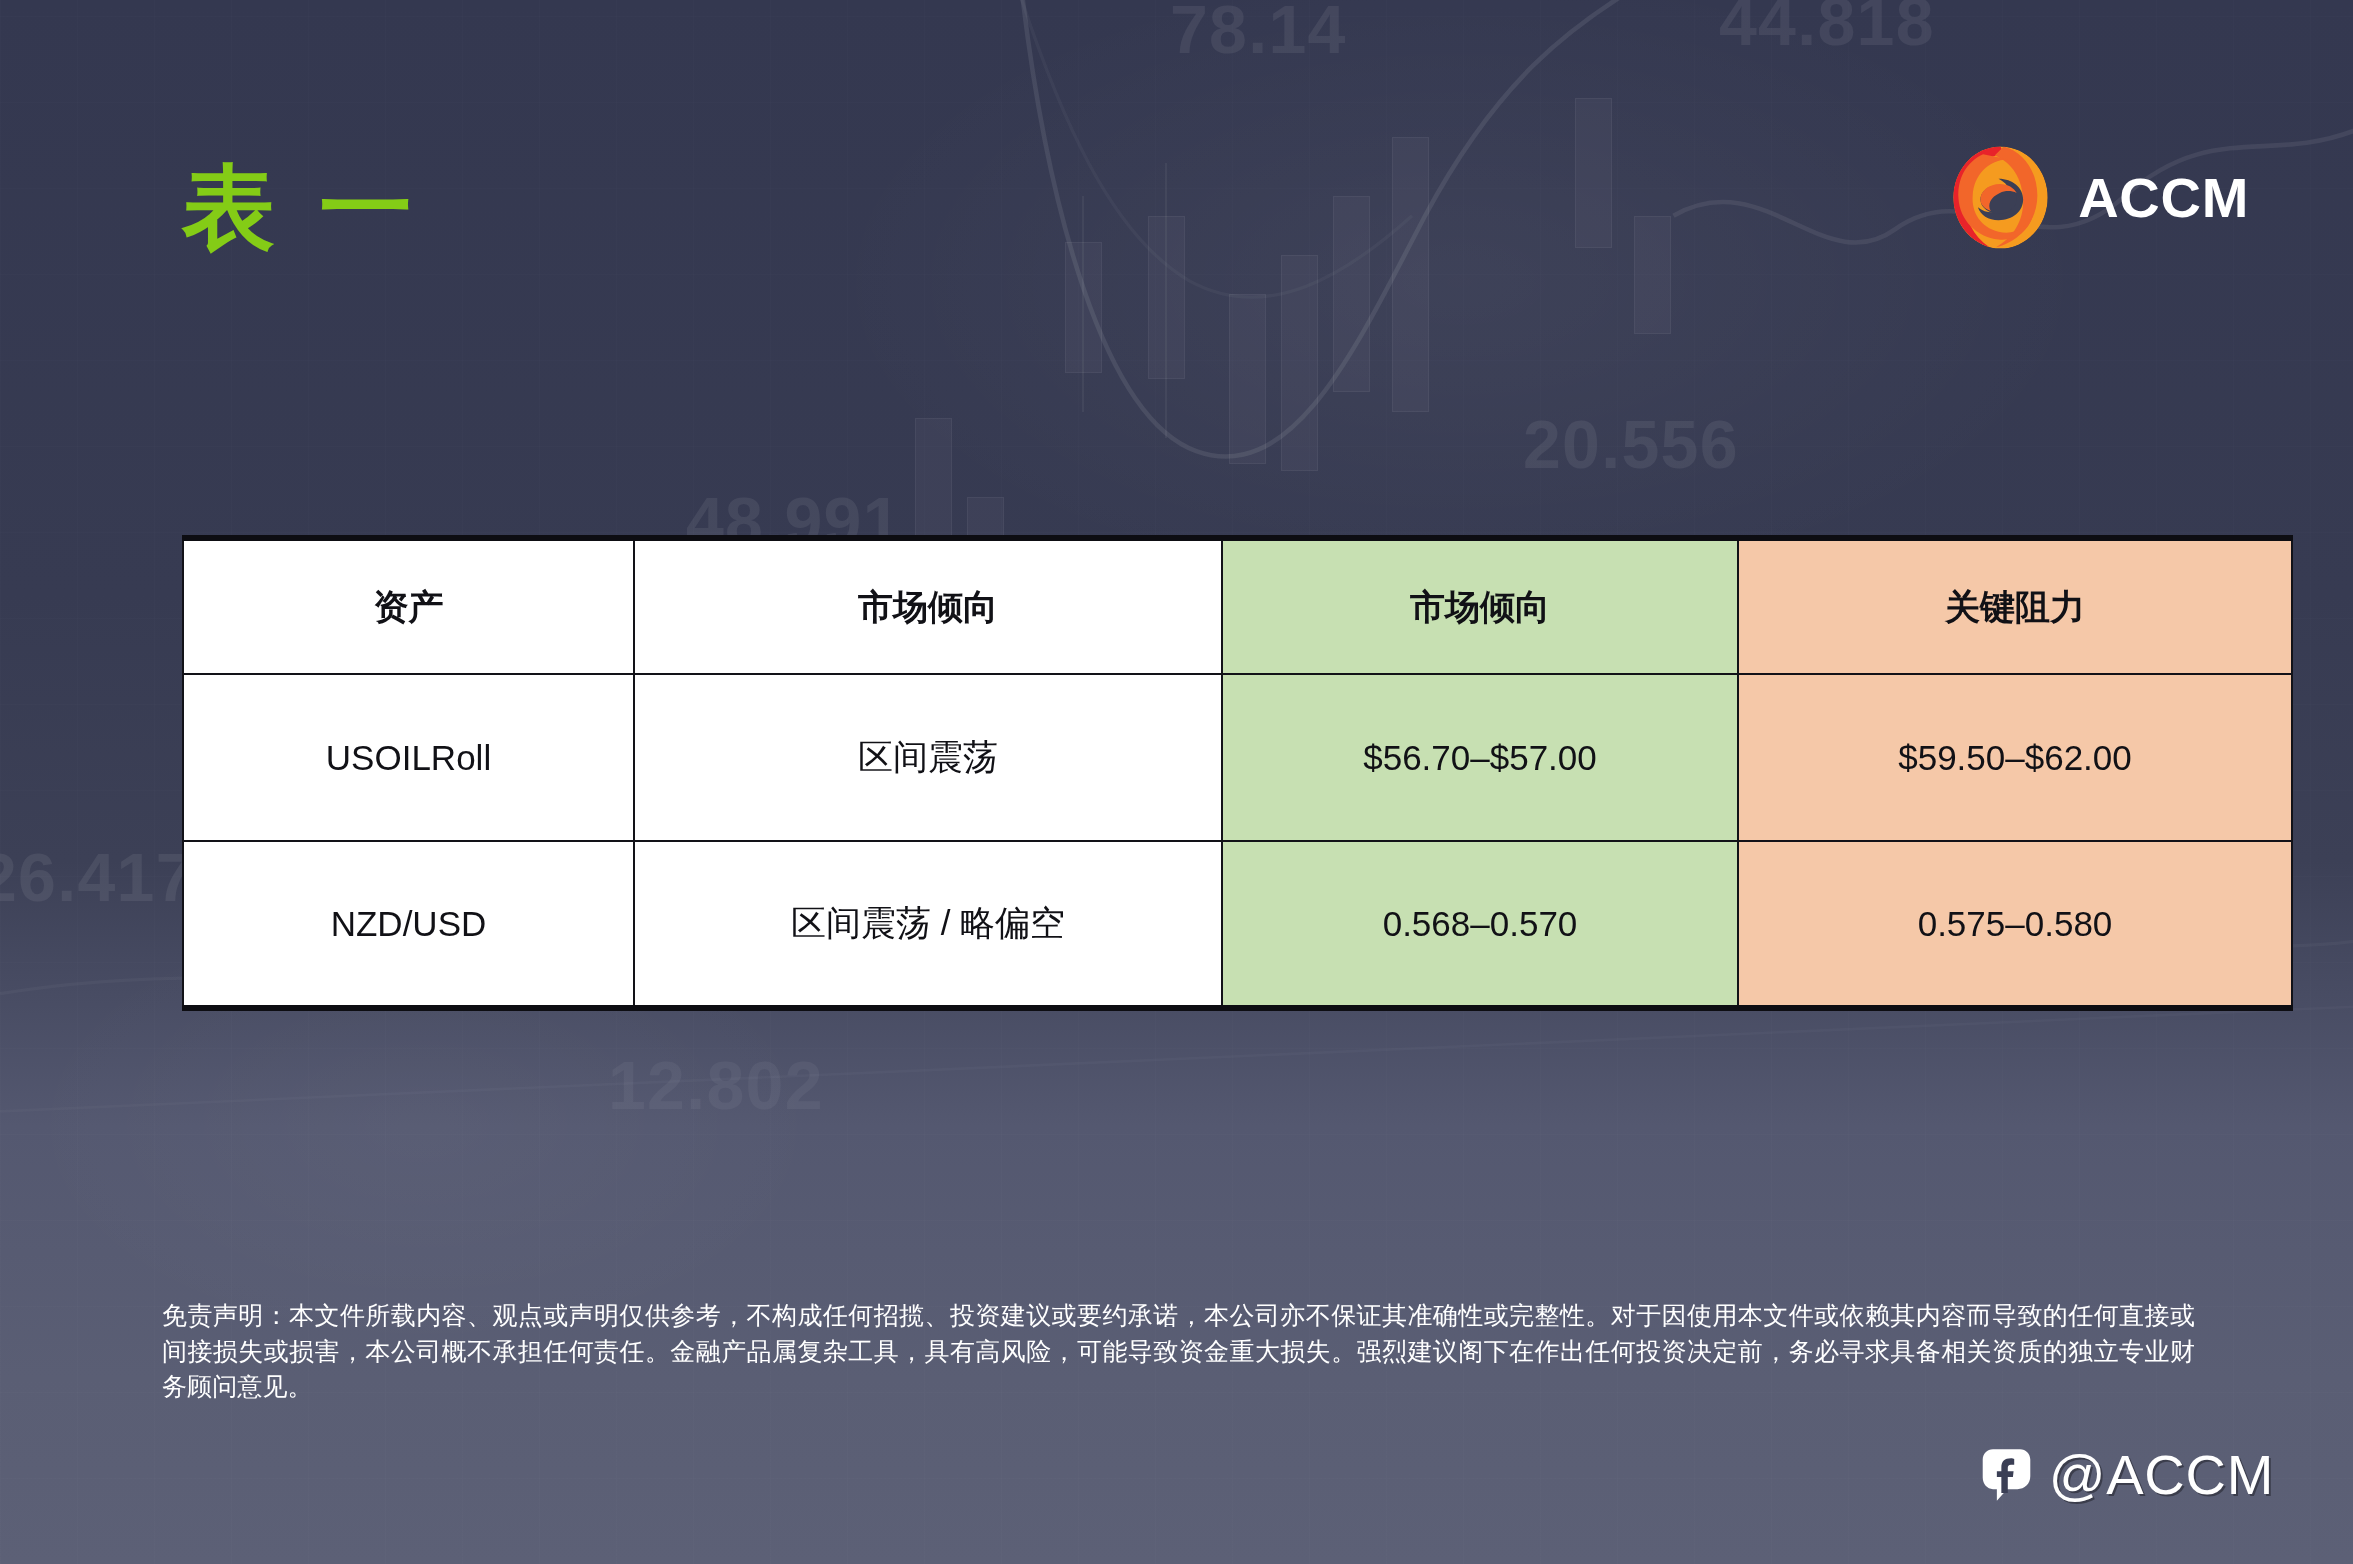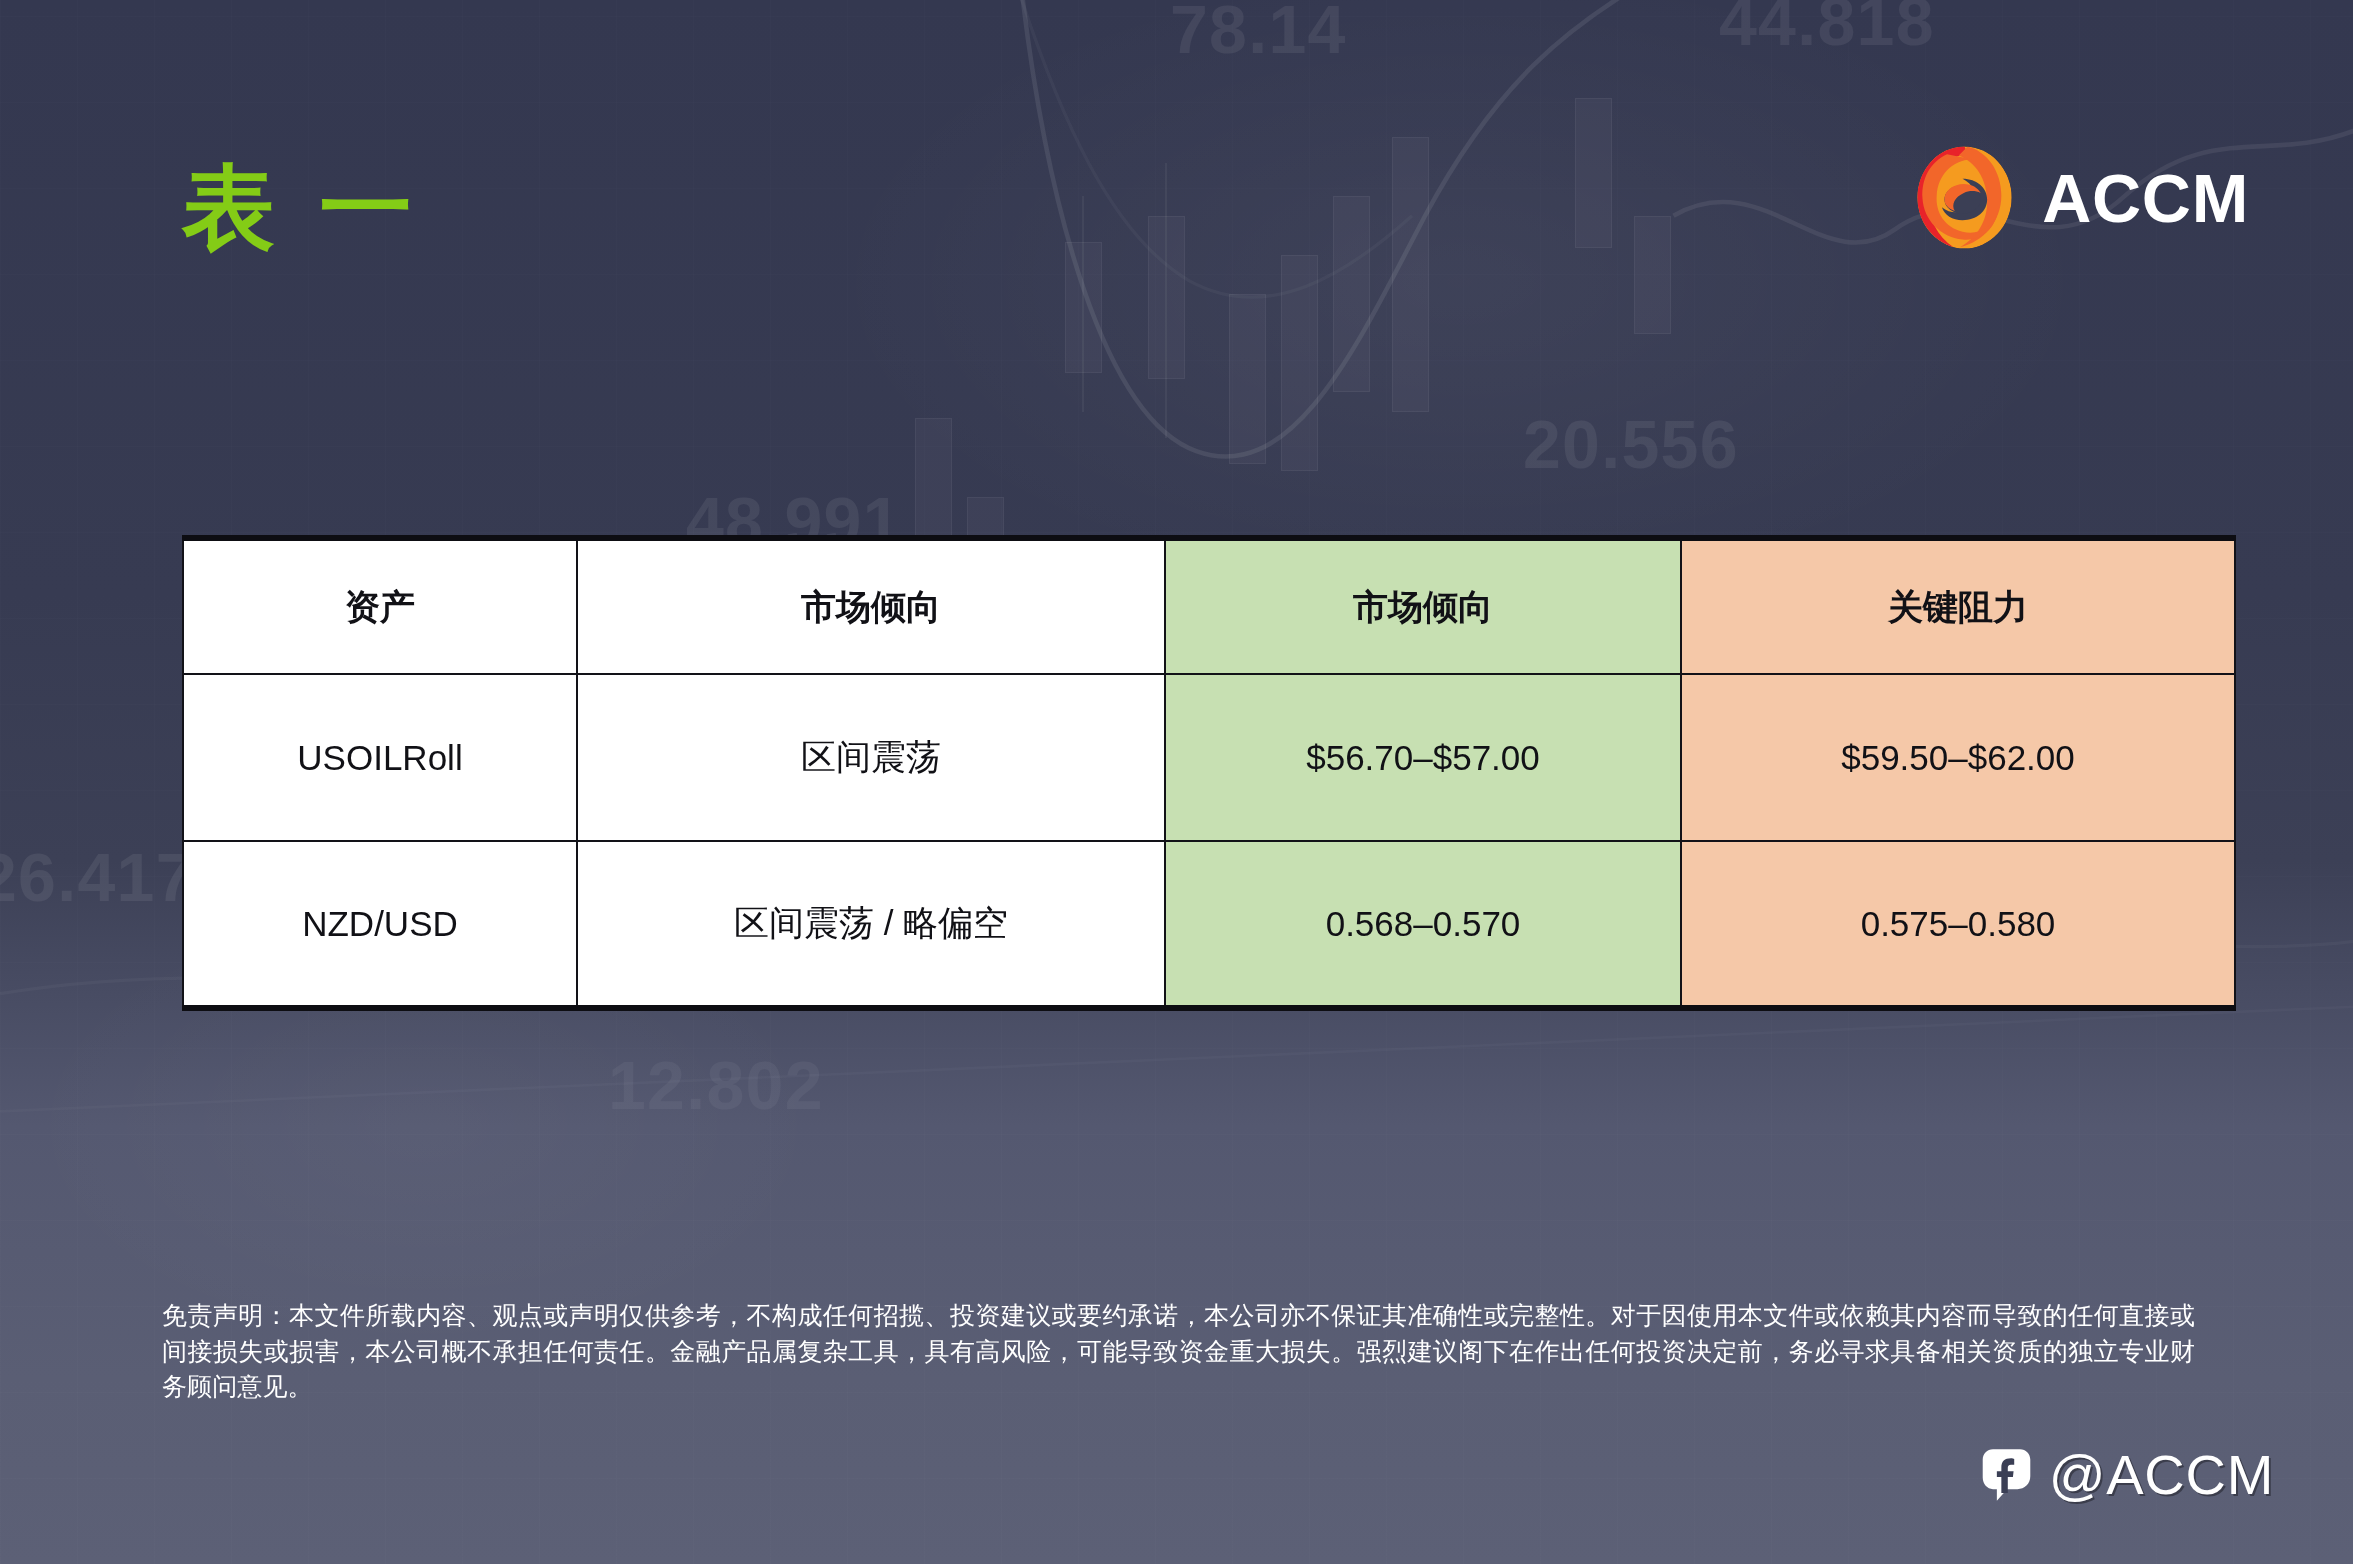--- a/index.html
+++ b/index.html
@@ -76,21 +76,21 @@
     margin-top:23px;
   }
 
   #brand-logo {
     position:absolute;
     right:105px; top:145px;
     display:flex; align-items:center; gap:29px;
   }
   #brand-logo .mark { width:97px; height:105px; display:block; }
   #brand-wordmark {
-    font-size:68px;
+    font-size:56px;
     font-weight:700;
     color:#ffffff;
     letter-spacing:0.7px;
     line-height:1;
   }
 
   
   #data-table-wrap {
     position:absolute;
     left:182px; top:535px;
@@ -113,21 +113,21 @@
   }
   table.data-table th {
     height:136px;
     font-size:35px;
     font-weight:700;
   }
   table.data-table td {
     height:167px;
     font-size:35px;
   }
-  .col-asset   { width:394px; }
+  .col-asset   { width:451px; }
   .col-bias    { width:588px; }
   .col-support { width:516px; }
   .col-resist  { width:554px; }
 
   .cell-support { background:#c7e0b2; }
   .cell-resist  { background:#f5c8a8; }
 
   
   #disclaimer {
     position:absolute;

